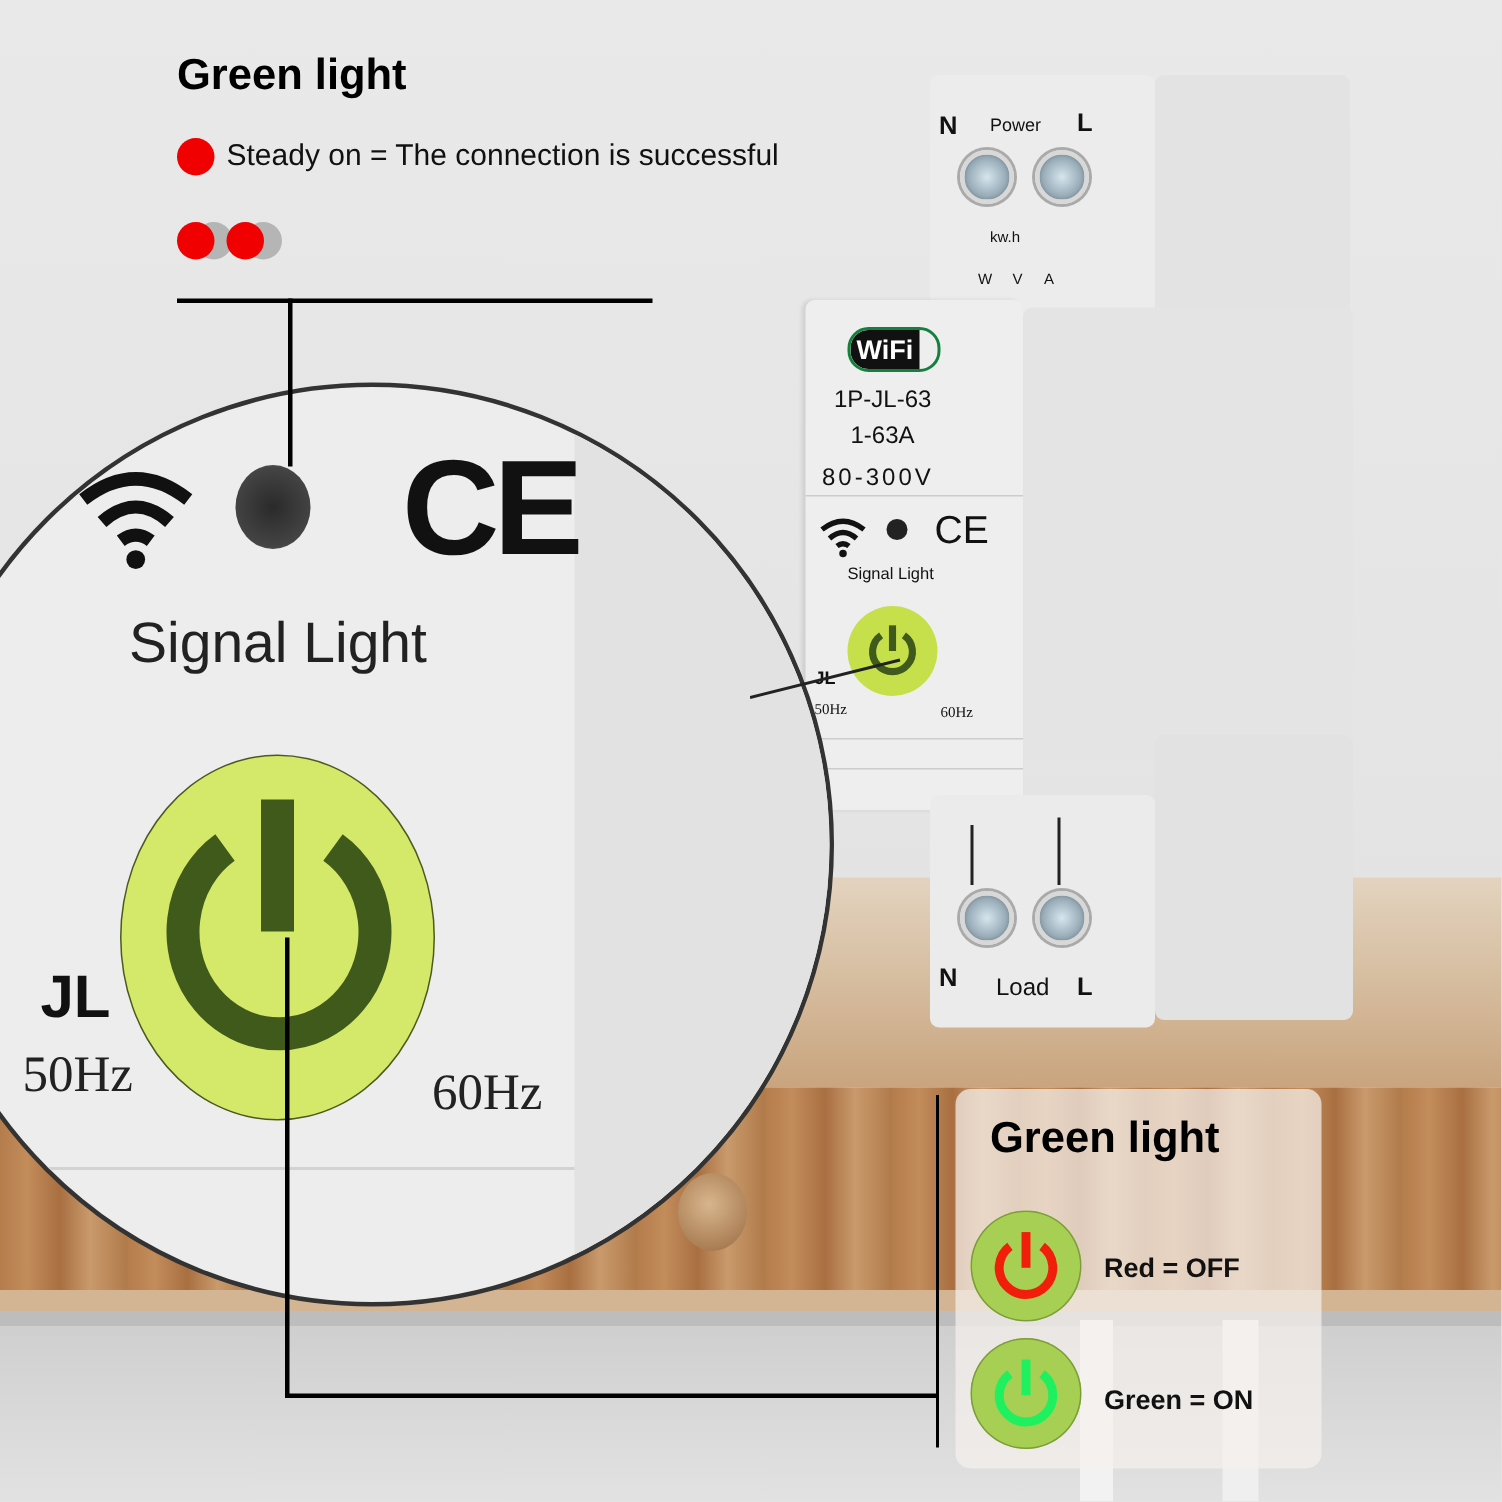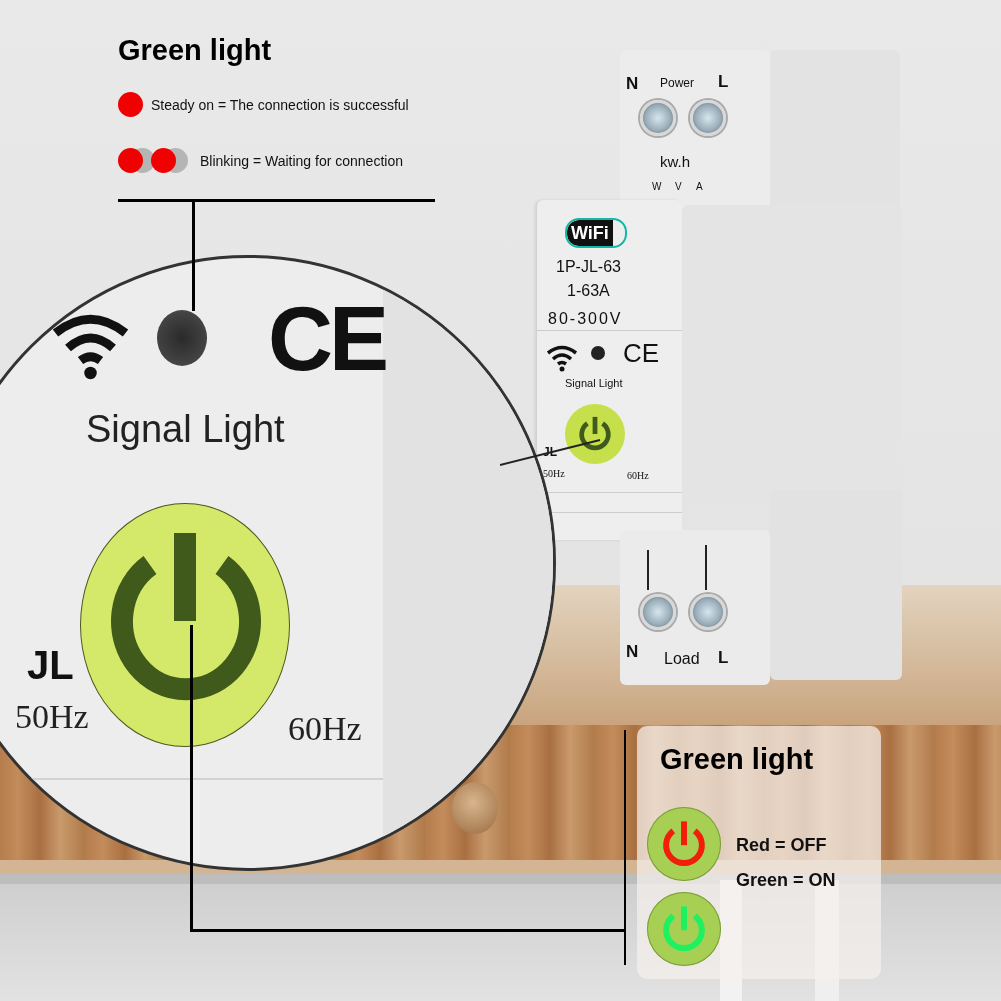--- a/index.html
+++ b/index.html
@@ -19,21 +19,21 @@
   #floor{left:0;top:884px;width:1001px;height:117px;
         background:linear-gradient(180deg,#cfcfcf,#e2e2e2);}
   #knob{left:452px;top:782px;width:46px;height:52px;border-radius:50%;
         background:radial-gradient(circle at 45% 40%,#d8b58d,#9a6b40);}
   #leg{left:720px;top:880px;width:22px;height:121px;background:#f2f2f2;}
   #leg2{left:815px;top:880px;width:24px;height:121px;background:#efefef;}
 
   
   .title{font-weight:bold;color:#000;}
   #wifi-title{left:118px;top:34px;font-size:29px;}
-  .legend-row{left:118px;font-size:14px;color:#111;display:flex;align-items:center;}
+  .legend-row{left:118px;font-size:20px;color:#111;display:flex;align-items:center;}
   .dot{width:25px;height:25px;border-radius:50%;background:#f00000;display:inline-block;}
   .dot.grey{background:#b5b5b5;}
   #legend-steady{top:92px;}
   #legend-blink{top:148px;}
   #line-top{left:118px;top:199px;width:317px;height:3px;background:#000;}
   #line-drop{left:192px;top:199px;width:3px;height:112px;background:#000;}
 
   
   #magnifier{left:-60px;top:255px;width:610px;height:610px;border-radius:50%;
         background:#ededed;border:3px solid #333;overflow:hidden;}
@@ -75,30 +75,30 @@
 <div class="abs" id="leg"></div>
 <div class="abs" id="leg2"></div>
 
 <div class="abs" id="dev-top-right"></div>
 <div class="abs" id="dev-top">
   <span class="abs lbl" style="left:6px;top:24px;font-size:17px;font-weight:bold;">N</span>
   <span class="abs lbl" style="left:40px;top:26px;font-size:12px;">Power</span>
   <span class="abs lbl" style="left:98px;top:22px;font-size:17px;font-weight:bold;">L</span>
   <div class="abs screw" style="left:20px;top:50px;"></div>
   <div class="abs screw" style="left:70px;top:50px;"></div>
-  <span class="abs lbl" style="left:40px;top:103px;font-size:15px;">kw.h</span>
+  <span class="abs lbl" style="left:40px;top:103px;font-size:10px;">kw.h</span>
   <span class="abs lbl" style="left:32px;top:131px;font-size:10px;">W</span>
   <span class="abs lbl" style="left:55px;top:131px;font-size:10px;">V</span>
   <span class="abs lbl" style="left:76px;top:131px;font-size:10px;">A</span>
 </div>
 
 <div class="abs" id="dev-mid-right"></div>
 <div class="abs" id="dev-low-right"></div>
 <div class="abs" id="dev-mid">
-  <div class="abs" style="left:28px;top:18px;width:58px;height:26px;border:2px solid #14b8a6;border-radius:14px;display:flex;overflow:hidden;">
+  <div class="abs" style="left:28px;top:18px;width:58px;height:26px;border:2px solid #15803d;border-radius:14px;display:flex;overflow:hidden;">
     <span style="background:#111;color:#fff;font-weight:bold;font-size:18px;padding:0 4px;height:26px;line-height:26px;border-radius:12px 0 0 12px;">WiFi</span>
   </div>
   <span class="abs lbl" style="left:19px;top:58px;font-size:16px;">1P-JL-63</span>
   <span class="abs lbl" style="left:30px;top:82px;font-size:16px;">1-63A</span>
   <span class="abs lbl" style="left:11px;top:110px;font-size:16px;letter-spacing:2px;">80-300V</span>
   <div class="abs" style="left:0;top:130px;width:145px;height:1px;background:#ccc;"></div>
   <svg class="abs" style="left:8px;top:142px;" width="34" height="30" viewBox="0 0 34 30">
     <path d="M3 11 Q17 0 31 11" stroke="#111" stroke-width="3.5" fill="none"></path>
     <path d="M8 17 Q17 9 26 17" stroke="#111" stroke-width="3.5" fill="none"></path>
     <path d="M13 22 Q17 19 21 22" stroke="#111" stroke-width="3.5" fill="none"></path>
@@ -162,21 +162,20 @@
   <span class="dot"></span>
   <span style="margin-left:8px;">Steady on = The connection is successful</span>
 </div>
 <div class="abs legend-row" id="legend-blink">
   <span style="position:relative;width:72px;height:25px;display:inline-block;">
     <span class="dot grey abs" style="left:12px;top:0;"></span>
     <span class="dot abs" style="left:0;top:0;"></span>
     <span class="dot grey abs" style="left:45px;top:0;"></span>
     <span class="dot abs" style="left:33px;top:0;"></span>
   </span>
-  <span style="margin-left:10px;">Blinking = Waiting for connection</span>
 </div>
 <div class="abs" id="line-top"></div>
 <div class="abs" id="line-drop"></div>
 
 <div class="abs" id="link-v"></div>
 <div class="abs" id="link-h"></div>
 <div class="abs" id="switch-line"></div>
 <div class="abs" id="switch-box"></div>
 <div class="abs title" id="switch-title">Green light</div>
 
@@ -187,13 +186,13 @@
   </svg>
 </div>
 <span class="abs sw-text" style="left:736px;top:835px;">Red = OFF</span>
 
 <div class="abs pbtn" style="left:647px;top:892px;">
   <svg width="48" height="50" viewBox="0 0 40 42">
     <path d="M11 10 A15 15 0 1 0 29 10" stroke="#1ef060" stroke-width="5" fill="none"></path>
     <rect x="17.5" y="2" width="5" height="20" fill="#1ef060"></rect>
   </svg>
 </div>
-<span class="abs sw-text" style="left:736px;top:870px;">Green = ON</span>
+<span class="abs sw-text" style="left:736px;top:923px;">Green = ON</span>
 
 </body></html>

